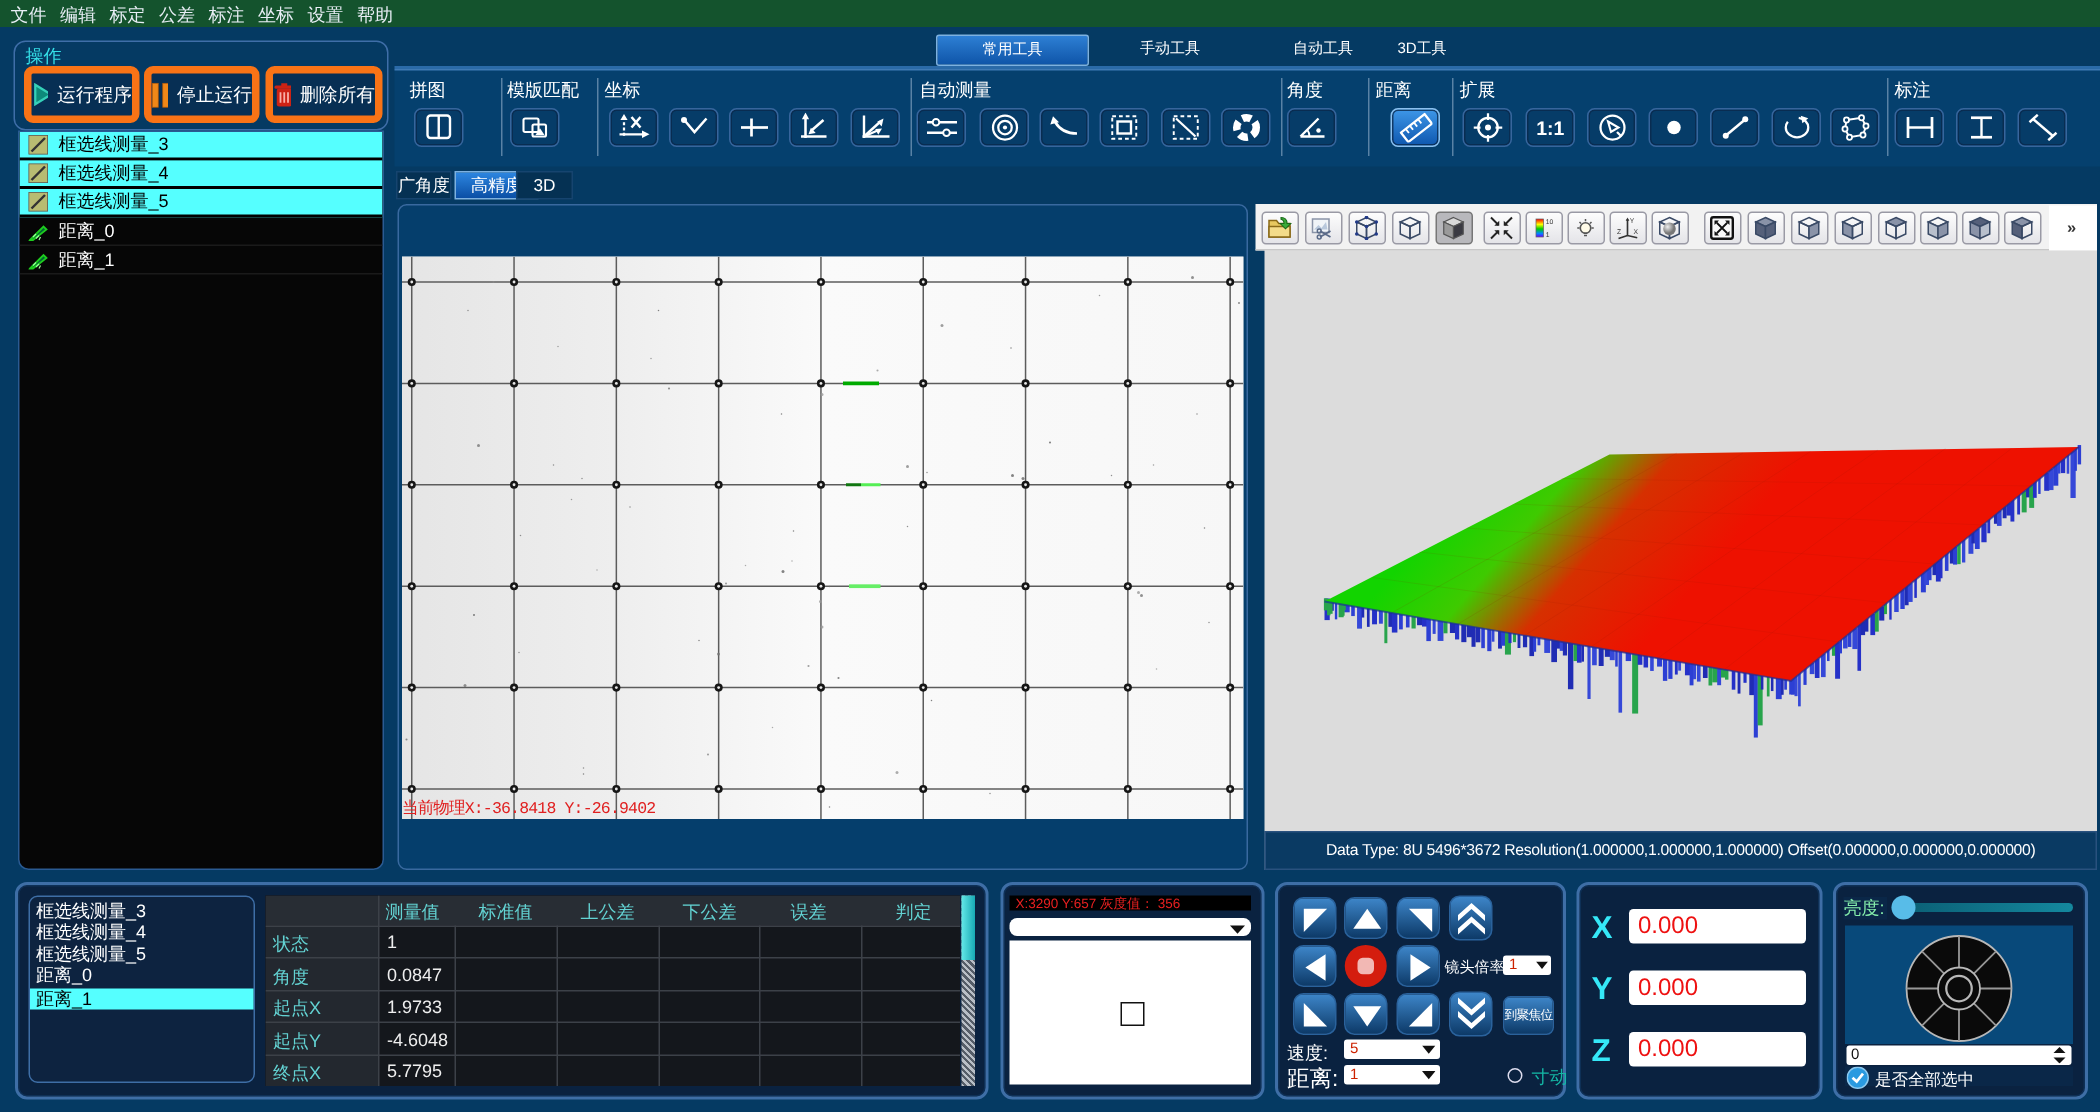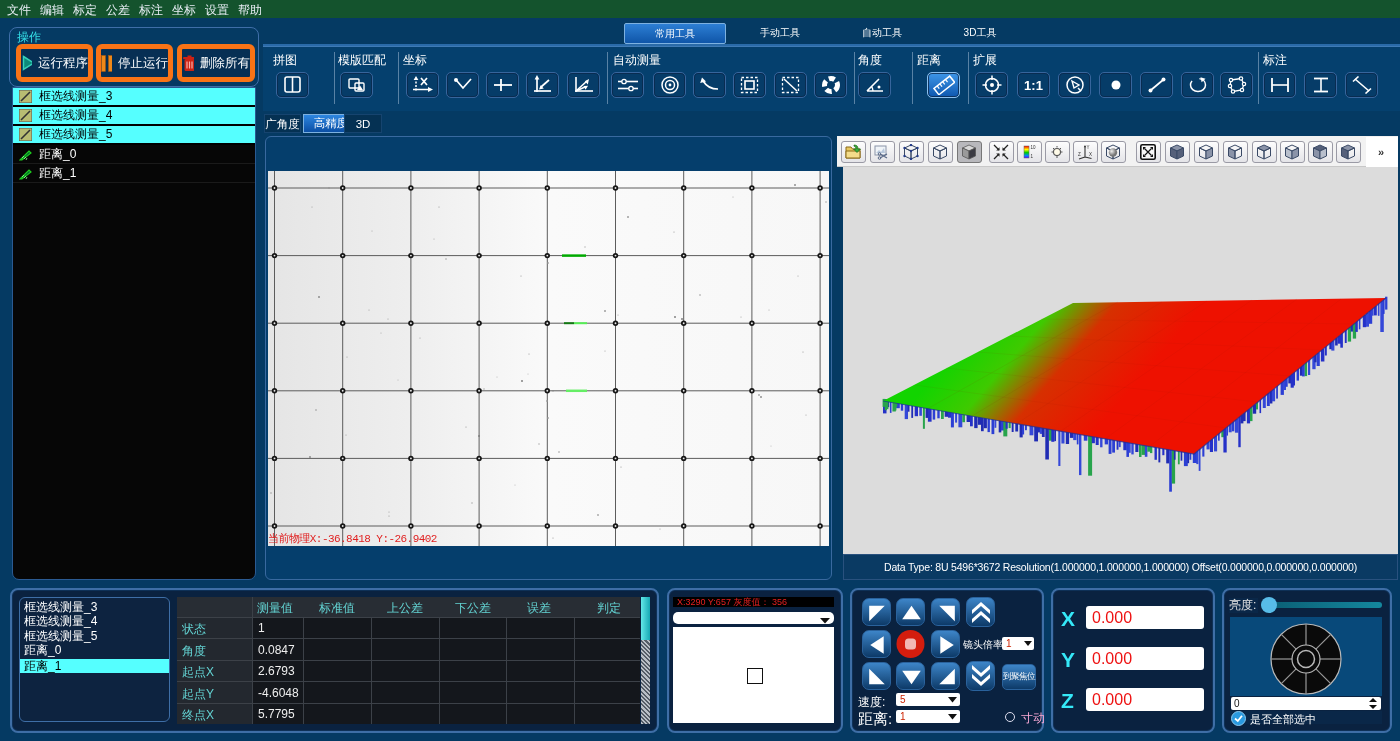--- a/index.html
+++ b/index.html
@@ -60,21 +60,21 @@
     <span style="left:73px">标定</span>
     <span style="left:106px">公差</span>
     <span style="left:139px">标注</span>
     <span style="left:172px">坐标</span>
     <span style="left:205px">设置</span>
     <span style="left:238px">帮助</span>
 </div>
 <div class="ttab sel" style="left:624px;width:102px;">常用工具</div>
 <div class="ttab" style="left:750px;width:60px;">手动工具</div>
 <div class="ttab" style="left:852px;width:60px;">自动工具</div>
-<div class="ttab" style="left:950px;width:60px;">3D工具</div>
+<div class="ttab" style="left:918px;width:60px;">3D工具</div>
 <div id="tabline" class="abs"></div>
 <div id="toolbar" class="abs">
 <span class="tlabel" style="left:10px">拼图</span>
 <div class="tbtn" style="left:13px">
       <svg width="20" height="18">
         <rect x="2" y="1" width="15" height="15" rx="2" fill="none" stroke="#fff" stroke-width="1.6"></rect>
         <line x1="9.5" y1="1" x2="9.5" y2="16" stroke="#fff" stroke-width="1.6"></line>
       </svg>
     </div>
 <div class="tsep" style="left:71px"></div>
@@ -299,21 +299,21 @@
 <div class="lrow bk"><svg class="lic" viewBox="0 0 13 13">
         <path d="M1 12 L10 3 L12 5 L3 12 Z" fill="#063" stroke="#1ecc1e" stroke-width="1.2"></path>
         <path d="M3 10 L5 8 M5 11 L7 9 M7 12 L8 10" stroke="#9f9" stroke-width="0.8"></path>
       </svg>距离_0</div>
 <div class="lrow bk"><svg class="lic" viewBox="0 0 13 13">
         <path d="M1 12 L10 3 L12 5 L3 12 Z" fill="#063" stroke="#1ecc1e" stroke-width="1.2"></path>
         <path d="M3 10 L5 8 M5 11 L7 9 M7 12 L8 10" stroke="#9f9" stroke-width="0.8"></path>
       </svg>距离_1</div>
 </div>
 <div class="vtab" style="left:264px;width:37px;">广角度</div>
-<div class="vtab sel" style="left:303px;width:56px;font-family:Liberation Mono, monospace;">高精度</div>
+<div class="vtab sel" style="left:303px;width:56px;">高精度</div>
 <div class="vtab" style="left:344px;width:38px;">3D</div>
 <div id="viewer" class="abs"></div>
 <div id="vimg" class="abs">
 <svg width="561" height="375">
 <defs>
 <linearGradient id="imbg" x1="0" y1="0" x2="1" y2="0">
 <stop offset="0" stop-color="#e5e5e5"></stop>
           <stop offset="0.25" stop-color="#eeeeee"></stop>
           <stop offset="0.5" stop-color="#fafafa"></stop>
           <stop offset="1" stop-color="#f7f7f7"></stop>
@@ -849,21 +849,21 @@
 <span class="th" style="left:278px;top:3px;">下公差</span>
 <span class="th" style="left:350px;top:3px;">误差</span>
 <span class="th" style="left:420px;top:3px;">判定</span>
 <span class="th" style="left:5px;top:24px;">状态</span>
 <span class="th" style="left:5px;top:46px;">角度</span>
 <span class="th" style="left:5px;top:67px;">起点X</span>
 <span class="th" style="left:5px;top:89px;">起点Y</span>
 <span class="th" style="left:5px;top:110px;">终点X</span>
 <span class="tv" style="left:81px;top:24px;">1</span>
 <span class="tv" style="left:81px;top:46px;">0.0847</span>
-<span class="tv" style="left:81px;top:67px;">2.6793</span>
+<span class="tv" style="left:81px;top:67px;">1.9733</span>
 <span class="tv" style="left:81px;top:89px;">-4.6048</span>
 <span class="tv" style="left:81px;top:110px;">5.7795</span>
 </div>
 <div class="abs" style="left:641px;top:597px;width:9px;height:127px;background:repeating-linear-gradient(45deg,#b8bec6 0 1.5px,#555d68 1.5px 3px);"></div>
 <div class="abs" style="left:641px;top:597px;width:9px;height:43px;background:linear-gradient(90deg,#63e8e8,#17a8b4);"></div>
 
 <div class="abs" style="left:673px;top:597px;width:161px;height:10px;background:#000;color:#e82020;font-size:9px;line-height:10px;white-space:nowrap;padding-left:4px;">X:3290  Y:657  灰度值：  356</div>
 <div class="whitebox" style="left:673px;top:612px;width:161px;height:12px;border-radius:5px;"><svg width="161" height="12">
       <path d="M147 4 L157 4 L152 9.5 Z" fill="#111"></path>
     </svg></div>
@@ -915,30 +915,30 @@
 <div class="jbtn" style="left:1002px;top:664px;width:34px;height:26px;border-radius:5px;color:#fff;font-size:8.5px;display:flex;align-items:center;justify-content:center;white-space:nowrap;letter-spacing:-0.5px;text-align:right;">到聚焦位</div>
 <div class="abs" style="left:858px;top:694px;color:#fff;font-size:12px;">速度:</div>
 <div class="whitebox" style="left:896px;top:693px;width:64px;height:13px;font-size:10px;color:#cc2200;line-height:13px;padding-left:4px;">5<svg style="position:absolute;right:3px;top:4px;" width="9" height="6">
       <path d="M0 0 L9 0 L4.5 5.5 Z" fill="#111"></path>
     </svg></div>
 <div class="abs" style="left:858px;top:710px;color:#fff;font-size:15px;">距离:</div>
 <div class="whitebox" style="left:896px;top:710px;width:64px;height:13px;font-size:10px;color:#cc2200;line-height:13px;padding-left:4px;">1<svg style="position:absolute;right:3px;top:4px;" width="9" height="6">
       <path d="M0 0 L9 0 L4.5 5.5 Z" fill="#111"></path>
     </svg></div>
 <div class="abs" style="left:1005px;top:712px;width:10px;height:10px;border:1.5px solid #dde;border-radius:50%;"></div>
-<div class="abs" style="left:1021px;top:710px;color:#f9a8d4;font-size:12px;text-align:right;">寸动</div>
+<div class="abs" style="left:1021px;top:710px;color:#14b8a6;font-size:12px;text-align:right;">寸动</div>
 
 <div class="abs" style="left:1061px;top:607px;color:#35e8f8;font-size:21px;font-weight:bold;">X</div>
 <div class="abs" style="left:1061px;top:648px;color:#35e8f8;font-size:21px;font-weight:bold;">Y</div>
 <div class="abs" style="left:1061px;top:689px;color:#35e8f8;font-size:21px;font-weight:bold;">Z</div>
 <div class="whitebox" style="left:1086px;top:606px;width:118px;height:23px;border-radius:3px;color:#ee1111;font-size:16px;line-height:23px;padding-left:6px;">0.000</div>
 <div class="whitebox" style="left:1086px;top:647px;width:118px;height:23px;border-radius:3px;color:#ee1111;font-size:16px;line-height:23px;padding-left:6px;">0.000</div>
 <div class="whitebox" style="left:1086px;top:688px;width:118px;height:23px;border-radius:3px;color:#ee1111;font-size:16px;line-height:23px;padding-left:6px;">0.000</div>
 
-<div class="abs" style="left:1229px;top:598px;width:29px;height:15px;background:#0a2748;color:#e5e5e5;font-size:12px;line-height:15px;">亮度:</div>
+<div class="abs" style="left:1229px;top:598px;width:29px;height:15px;background:#0a2748;color:#86efac;font-size:12px;line-height:15px;">亮度:</div>
 <div class="abs" style="left:1261px;top:602px;width:121px;height:6px;border-radius:3px;background:linear-gradient(90deg,#0a5c72,#14889e);"></div>
 <div class="abs" style="left:1261px;top:597px;width:16px;height:16px;border-radius:50%;background:#58bce8;"></div>
 <div class="abs" style="left:1230px;top:617px;width:152px;height:79px;background:#08497a;">
 <svg width="152" height="79">
       <g transform="translate(76,42)">
 <circle r="35" fill="#0a0a0a" stroke="#b8b8b8" stroke-width="1.2"></circle>
 <g stroke="#989898" stroke-width="1.2">
 <line x1="0" y1="-35" x2="0" y2="-14"></line>
           <line x1="0" y1="14" x2="0" y2="35"></line>
 <line x1="-35" y1="0" x2="-14" y2="0"></line>

